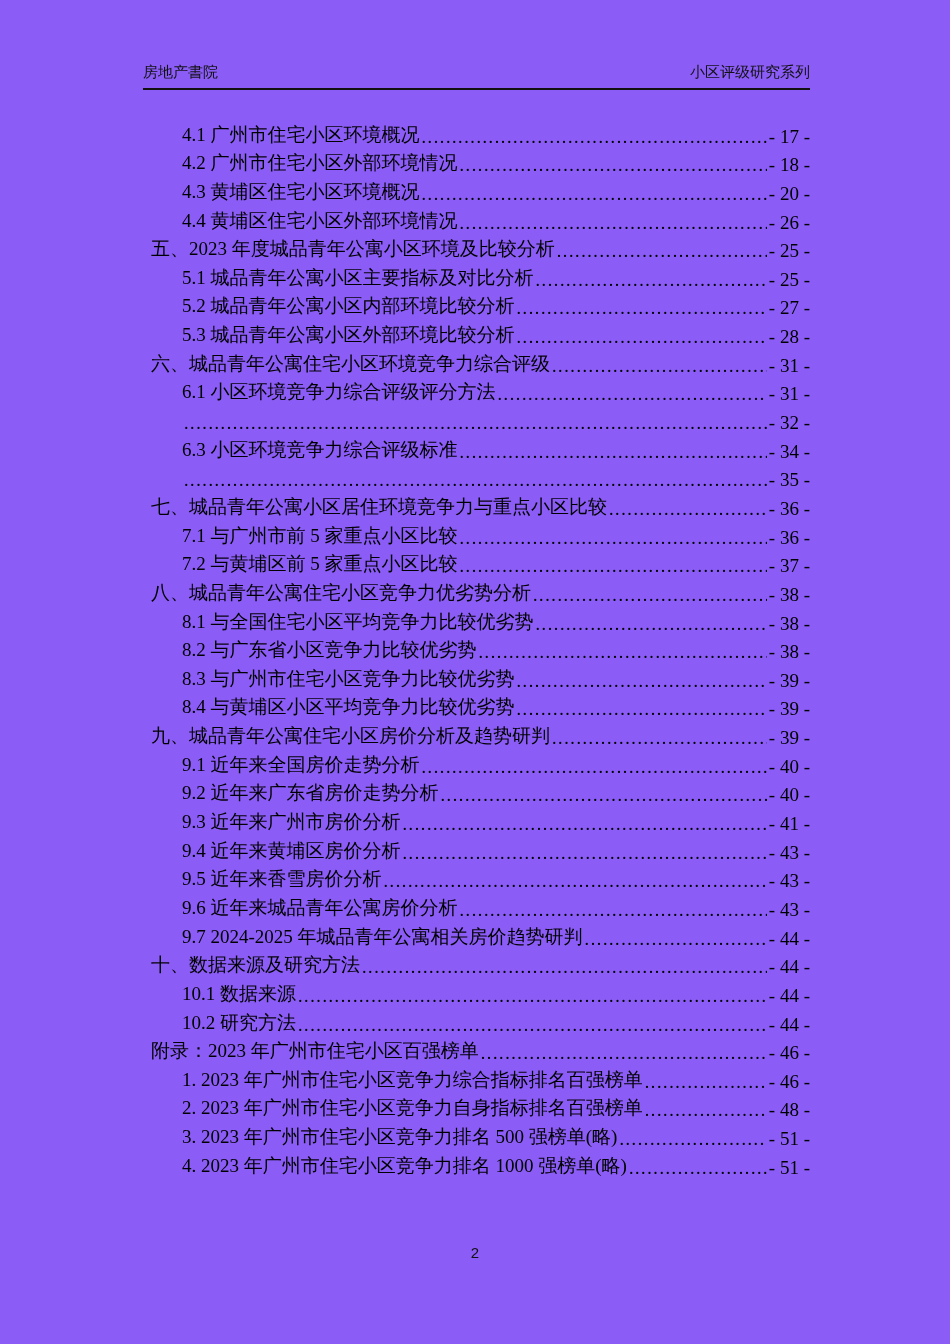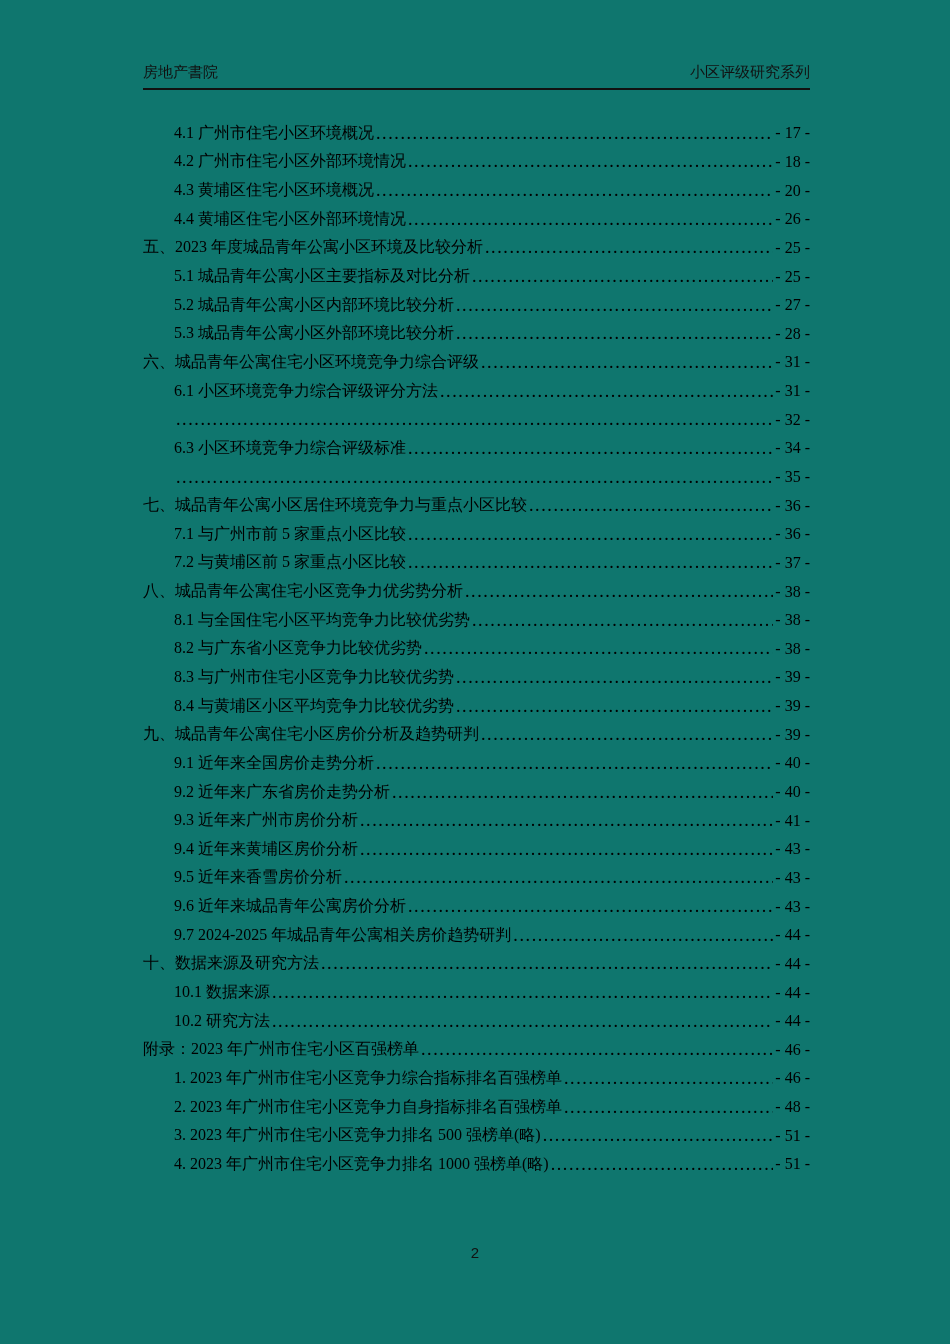--- a/index.html
+++ b/index.html
@@ -4,21 +4,21 @@
 <style>
   html, body {
     margin: 0;
     padding: 0;
     background: #ffffff;
   }
   .page {
     position: relative;
     width: 950px;
     height: 1344px;
-    background: #0f766e;
+    background: #8b5cf6;
     color: #000000;
     font-family: "Liberation Serif", "DejaVu Serif", serif;
     overflow: hidden;
   }
   
   .header {
     position: absolute;
     left: 143px;
     top: 62px;
     width: 667px;
@@ -40,24 +40,25 @@
   }
   
   .toc {
     position: absolute;
     left: 143px;
     top: 119px;
     width: 667px;
   }
   .toc-entry {
     display: flex;
-    align-items: center;
+    align-items: flex-end;
     height: 28.65px;
-    font-size: 16px;
-    white-space: nowrap;
+    font-size: 19px;
+    white-space: nowrap;
+    margin-left: 8px;
   }
   .toc-entry.level-1 {
     padding-left: 31px;
   }
   .toc-title {
     flex: 0 0 auto;
     white-space: nowrap;
   }
   .toc-dots {
     flex: 1 1 auto;

